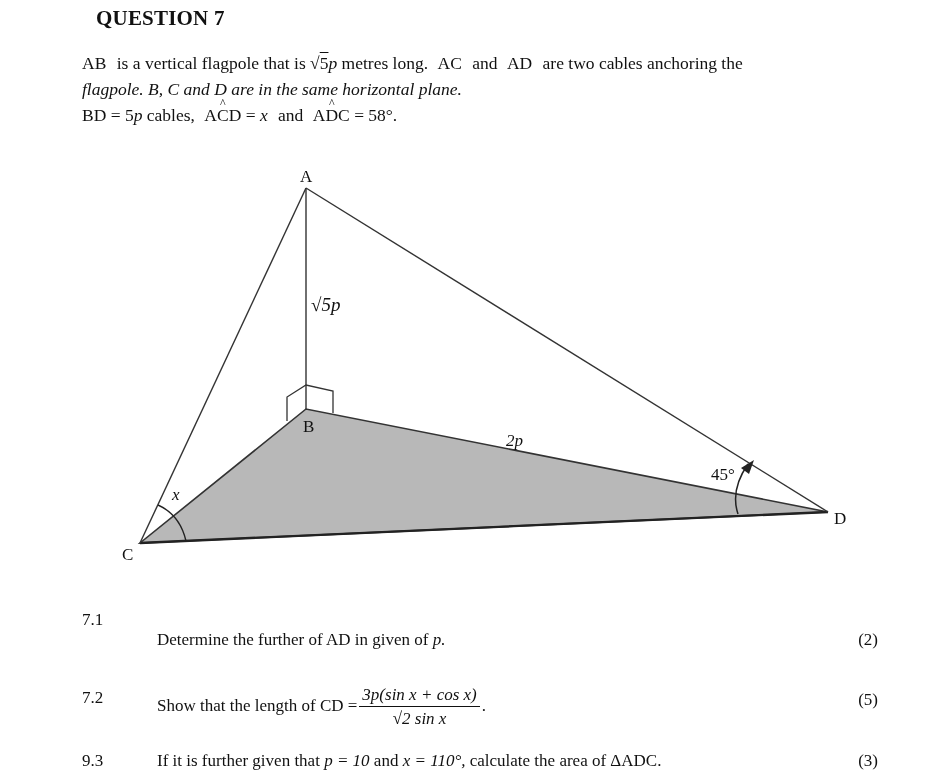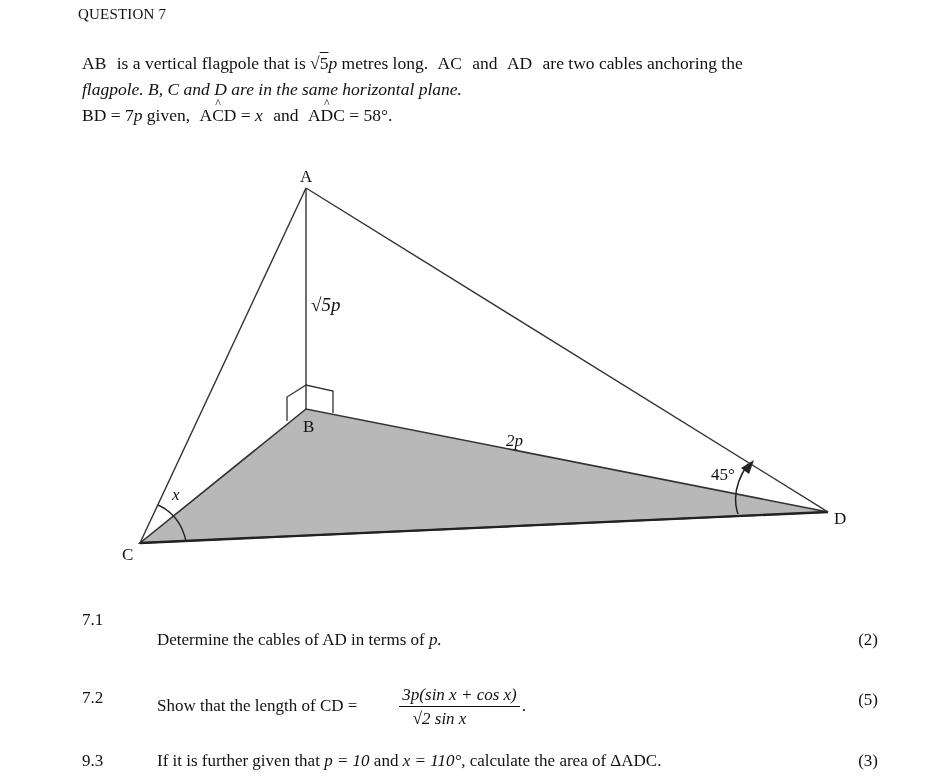--- a/index.html
+++ b/index.html
@@ -1,60 +1,60 @@
 <!DOCTYPE html>
 <html><head>
 <meta charset="utf-8">
 <style>
   html, body { margin: 0; padding: 0; background: #ffffff; }
   body {
     width: 930px; height: 776px; position: relative; overflow: hidden;
     font-family: "Liberation Serif", "DejaVu Serif", serif; color: #111;
   }
   .abs { position: absolute; }
-  .title { left: 78px; top: 6px; font-size: 15px; font-weight: normal; letter-spacing: 0.2px; }
+  .title { left: 96px; top: 6px; font-size: 21px; font-weight: bold; letter-spacing: 0.2px; }
   .para { left: 82px; font-size: 17.5px; white-space: nowrap; text-align: right; }
   .para .sp { display: inline-block; width: 6px; }
   .it { font-style: italic; }
   .sqrt { display: inline-block; position: relative; }
   .sqrt .rad { text-decoration: overline; }
   .hat { position: relative; display: inline-block; }
   .hat::before { content: "^"; position: absolute; left: 50%; top: -9px; transform: translateX(-50%); font-size: 12px; }
 
   svg.diagram { position: absolute; left: 0; top: 0; }
   .lbl { font-family: "Liberation Serif", serif; font-size: 17px; fill: #111; }
   .lbl-it { font-style: italic; }
 
   .q-num { left: 82px; font-size: 17px; }
   .q-text { left: 157px; font-size: 17px; white-space: nowrap; }
   .q-marks { right: 52px; font-size: 17px; }
 
   .frac { display: inline-flex; flex-direction: column; align-items: center; vertical-align: middle; margin: 0 2px; }
-  .frac .num { border-bottom: 1px solid #111; padding: 0 3px 1px 3px; margin-left: 40px; }
+  .frac .num { border-bottom: 1px solid #111; padding: 0 3px 1px 3px; }
   .frac .den { padding-top: 2px; text-align: right; }
 </style>
 </head>
 <body>
 
 <div class="abs title">QUESTION 7</div>
 
 <div class="abs para" style="top:53px;">
   <span>AB</span><span class="sp"></span>
   <span>is a vertical flagpole that is</span>
   <span class="sqrt"><span>√</span><span class="rad">5</span><span class="it">p</span></span>
   <span>metres long.</span><span class="sp"></span>
   <span>AC</span><span class="sp"></span>
   <span>and</span><span class="sp"></span>
   <span>AD</span><span class="sp"></span>
   <span>are two cables anchoring the</span>
 </div>
 <div class="abs para" style="top:79px;font-style:italic;">flagpole. B, C and D are in the same horizontal plane.</div>
 <div class="abs para" style="top:105px;">
-  <span>BD = 7</span><span class="it">p</span>
-  <span>given,</span><span class="sp"></span>
+  <span>BD = 5</span><span class="it">p</span>
+  <span>cables,</span><span class="sp"></span>
   <span><span>A</span><span class="hat">C</span><span>D = </span><span class="it">x</span></span><span class="sp"></span>
   <span>and</span><span class="sp"></span>
   <span><span>A</span><span class="hat">D</span><span>C = 58°.</span></span>
 </div>
 
 <svg class="diagram" width="930" height="776">
 
   <polygon points="306,409 140,543 828,512" fill="#b8b8b8" stroke="#333" stroke-width="1.6"></polygon>
 
   <line x1="140" y1="543" x2="828" y2="512" stroke="#222" stroke-width="2.4"></line>
@@ -77,23 +77,23 @@
   <text class="lbl" x="122" y="560">C</text>
   <text class="lbl" x="834" y="524">D</text>
   <text class="lbl lbl-it" x="311" y="311" style="font-size:19px">√5p</text>
   <text class="lbl lbl-it" x="506" y="446">2p</text>
   <text class="lbl lbl-it" x="172" y="500">x</text>
   <text class="lbl" x="711" y="480">45°</text>
 </svg>
 
 <div class="abs q-num" style="top:610px;">7.1</div>
 <div class="abs q-text" style="top:630px;">
-  <span>Determine the cables of</span>
+  <span>Determine the further of</span>
   <span>AD</span>
-  <span>in terms of</span>
+  <span>in given of</span>
   <span class="it">p.</span>
 </div>
 <div class="abs q-marks" style="top:630px;">(2)</div>
 
 <div class="abs q-num" style="top:688px;">7.2</div>
 <div class="abs q-text" style="top:685px;">
   <span>Show that the length of</span>
   <span>CD =</span><span class="frac">
       <span class="num it">3p(sin x + cos x)</span>
       <span class="den it">√2 sin x</span>

